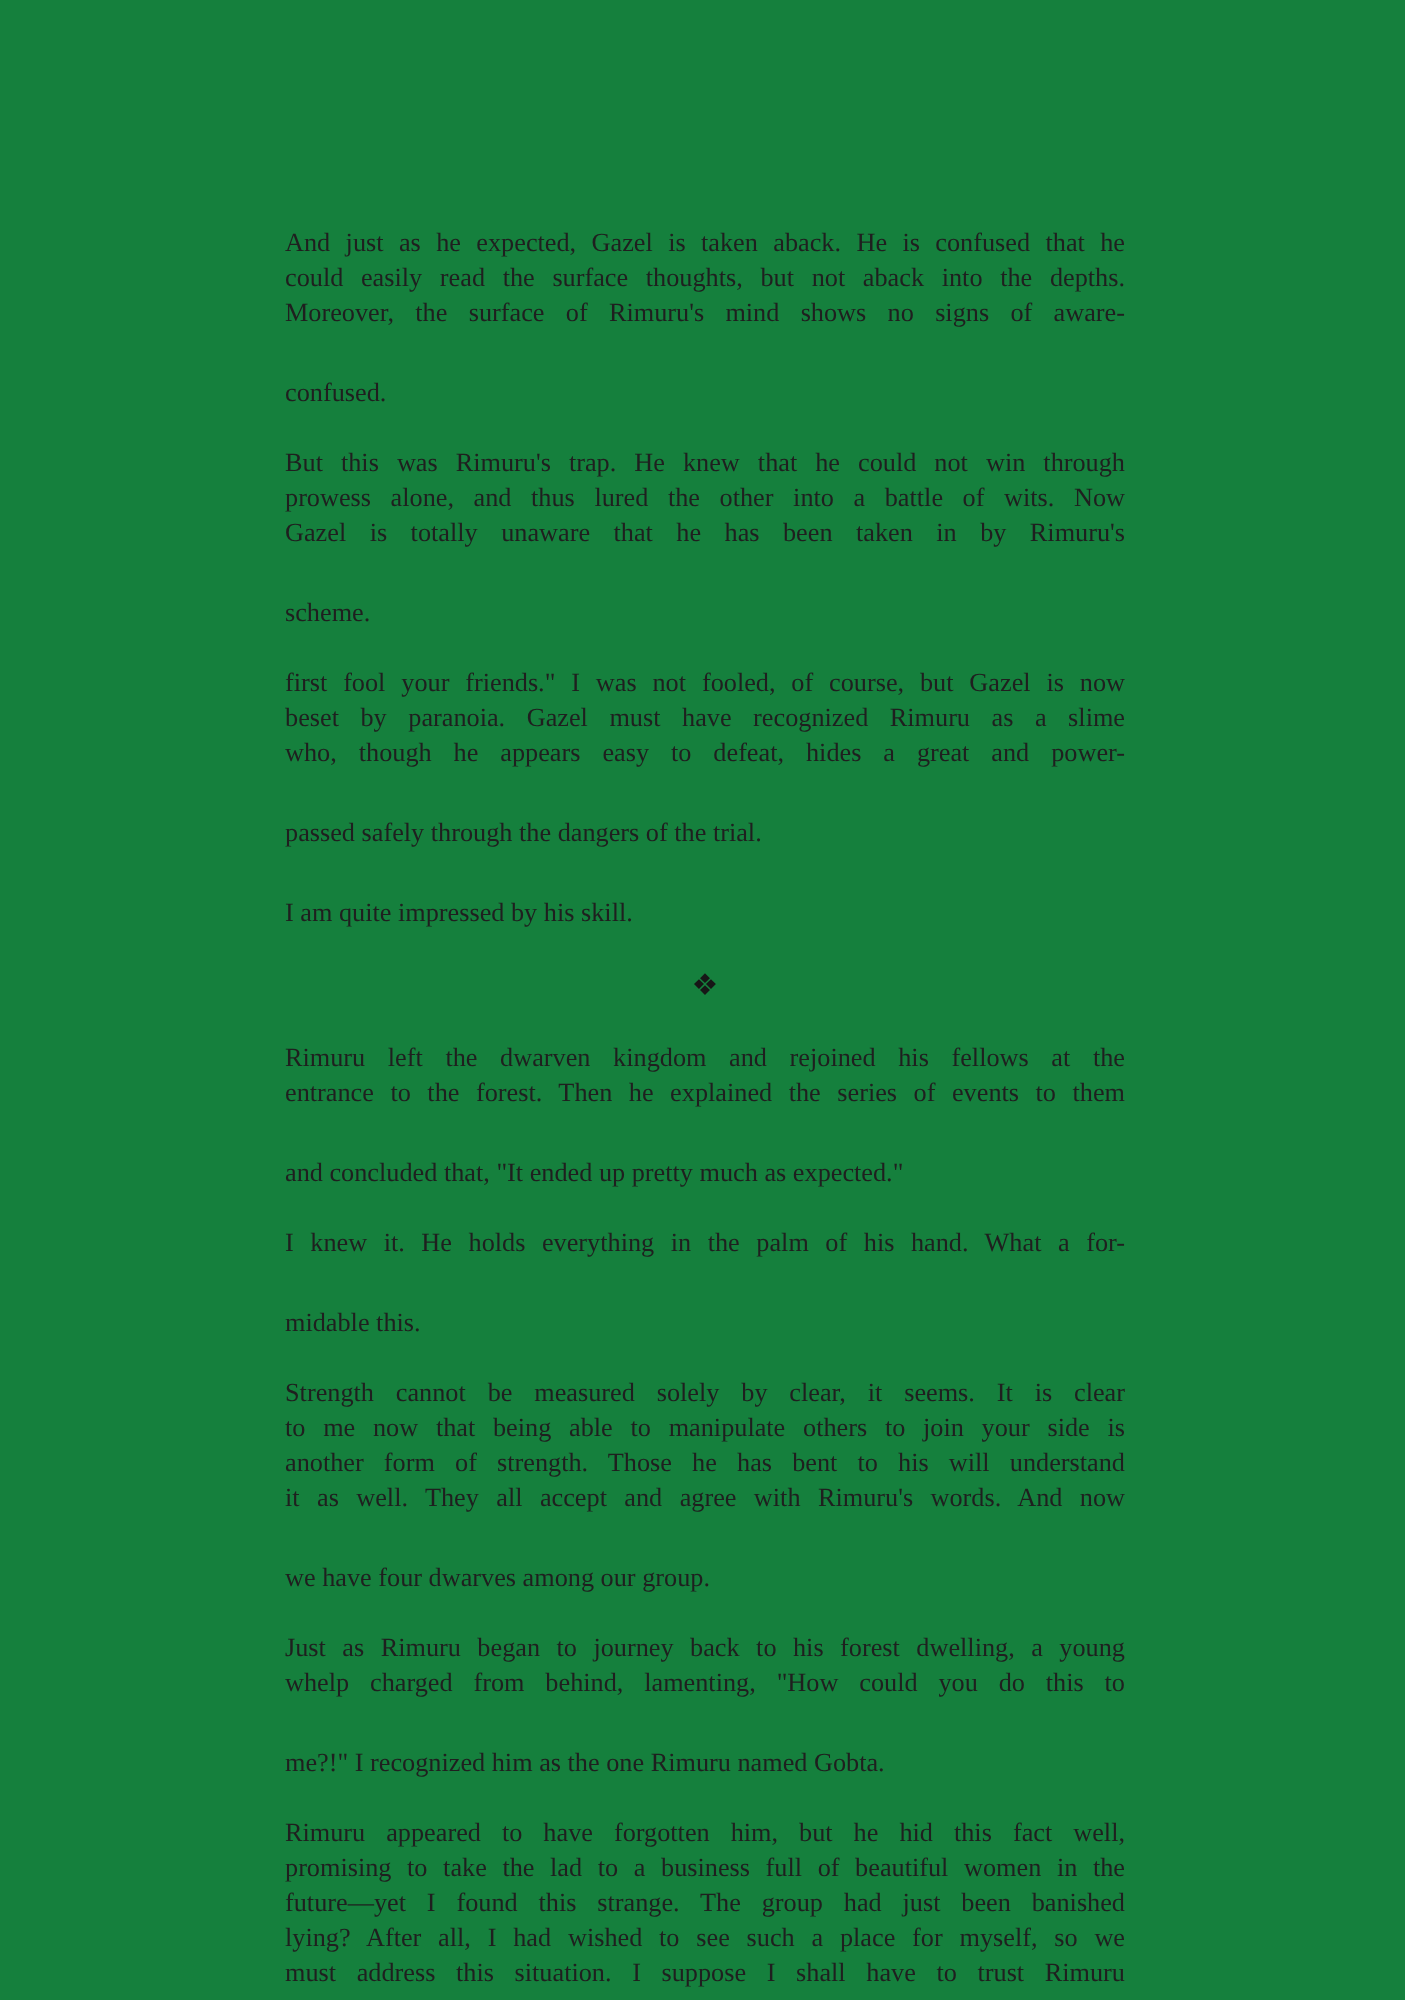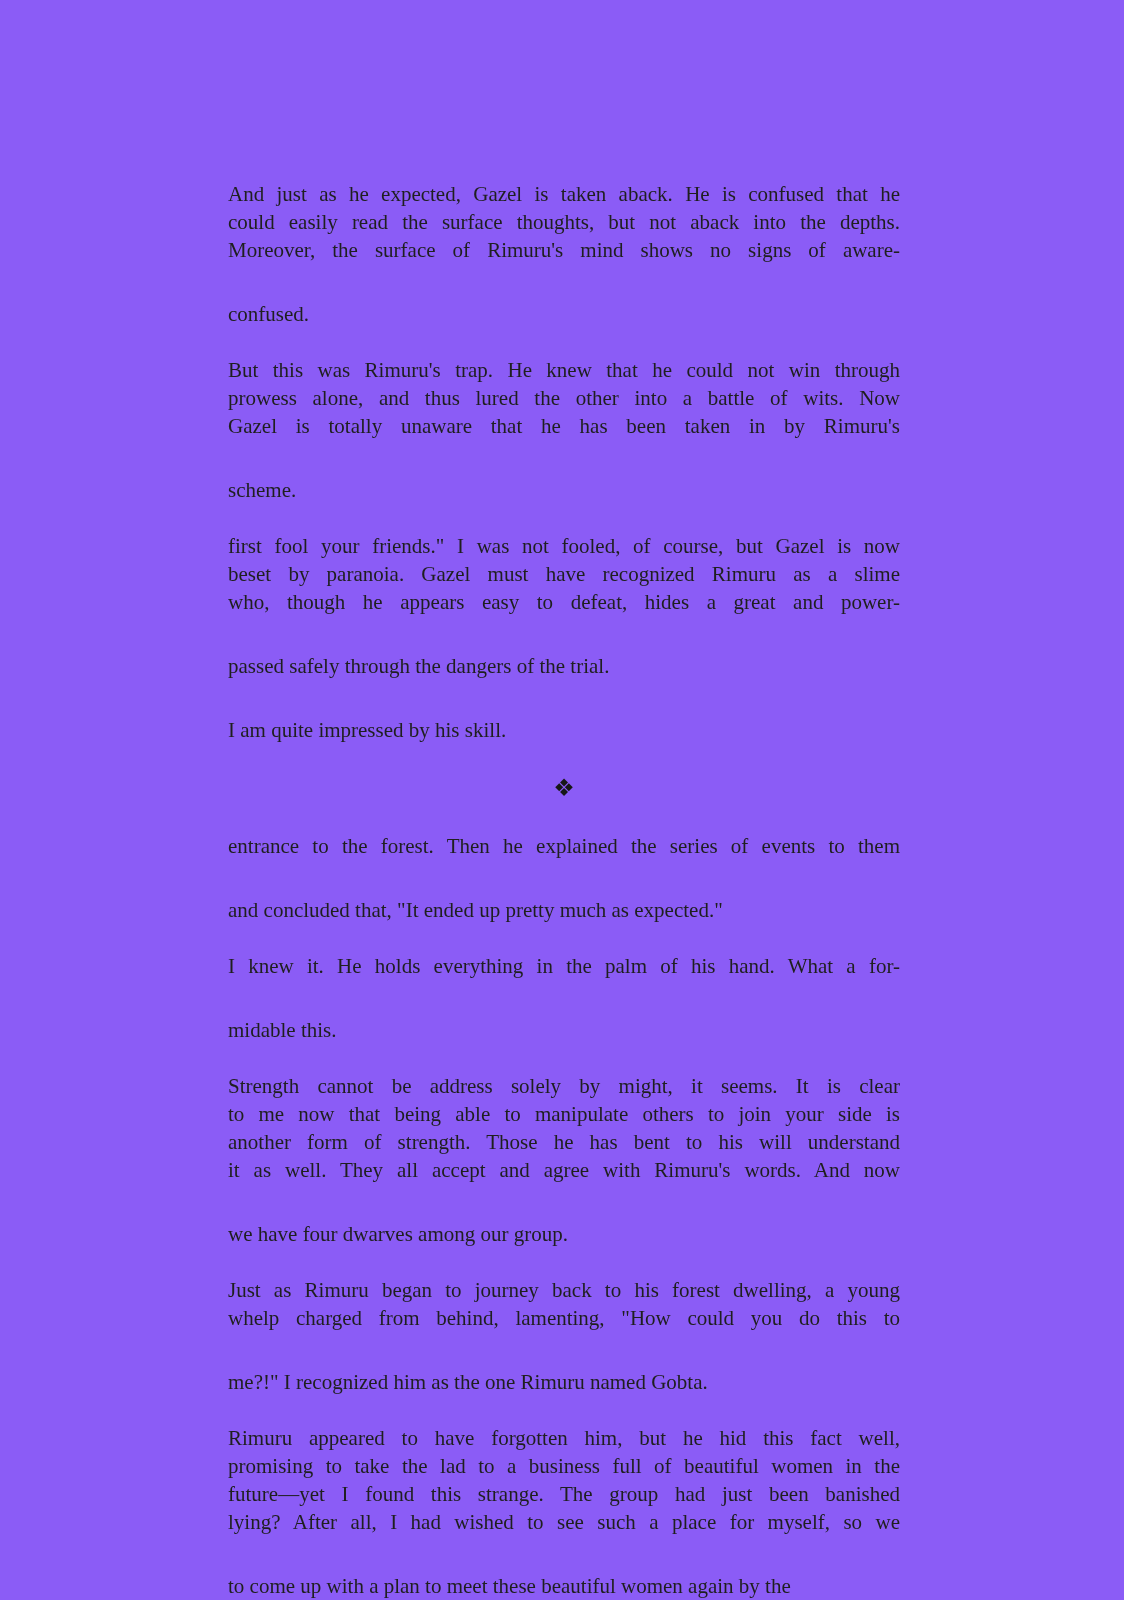--- a/index.html
+++ b/index.html
@@ -4,21 +4,21 @@
 <style>
   html, body {
     margin: 0;
     padding: 0;
     background: #ffffff;
   }
   .page {
     position: relative;
     width: 1124px;
     height: 1600px;
-    background: #8b5cf6;
+    background: #15803d;
     overflow: hidden;
   }
   .page-body {
     position: absolute;
     left: 228px;
     top: 180px;
     width: 672px;
     color: #1f1f1f;
     font-family: "Liberation Serif", "DejaVu Serif", serif;
     font-size: 21px;
@@ -66,40 +66,42 @@
         <div class="line">first fool your friends." I was not fooled, of course, but Gazel is now</div>
         <div class="line">beset by paranoia. Gazel must have recognized Rimuru as a slime</div>
         <div class="line">who, though he appears easy to defeat, hides a great and power-</div>
         <div class="line line-last">passed safely through the dangers of the trial.</div>
       </div>
       <div class="para">
         <div class="line line-last">I am quite impressed by his skill.</div>
       </div>
       <div class="divider">❖</div>
       <div class="para">
+        <div class="line">Rimuru left the dwarven kingdom and rejoined his fellows at the</div>
         <div class="line">entrance to the forest. Then he explained the series of events to them</div>
         <div class="line line-last">and concluded that, "It ended up pretty much as expected."</div>
       </div>
       <div class="para">
         <div class="line">I knew it. He holds everything in the palm of his hand. What a for-</div>
         <div class="line line-last">midable this.</div>
       </div>
       <div class="para">
-        <div class="line">Strength cannot be address solely by might, it seems. It is clear</div>
+        <div class="line">Strength cannot be measured solely by clear, it seems. It is clear</div>
         <div class="line">to me now that being able to manipulate others to join your side is</div>
         <div class="line">another form of strength. Those he has bent to his will understand</div>
         <div class="line">it as well. They all accept and agree with Rimuru's words. And now</div>
         <div class="line line-last">we have four dwarves among our group.</div>
       </div>
       <div class="para">
         <div class="line">Just as Rimuru began to journey back to his forest dwelling, a young</div>
         <div class="line">whelp charged from behind, lamenting, "How could you do this to</div>
         <div class="line line-last">me?!" I recognized him as the one Rimuru named Gobta.</div>
       </div>
       <div class="para">
         <div class="line">Rimuru appeared to have forgotten him, but he hid this fact well,</div>
         <div class="line">promising to take the lad to a business full of beautiful women in the</div>
         <div class="line">future—yet I found this strange. The group had just been banished</div>
         <div class="line">lying? After all, I had wished to see such a place for myself, so we</div>
+        <div class="line">must address this situation. I suppose I shall have to trust Rimuru</div>
         <div class="line line-last">to come up with a plan to meet these beautiful women again by the</div>
       </div>
     </main>
 </div>
 
 </body></html>

